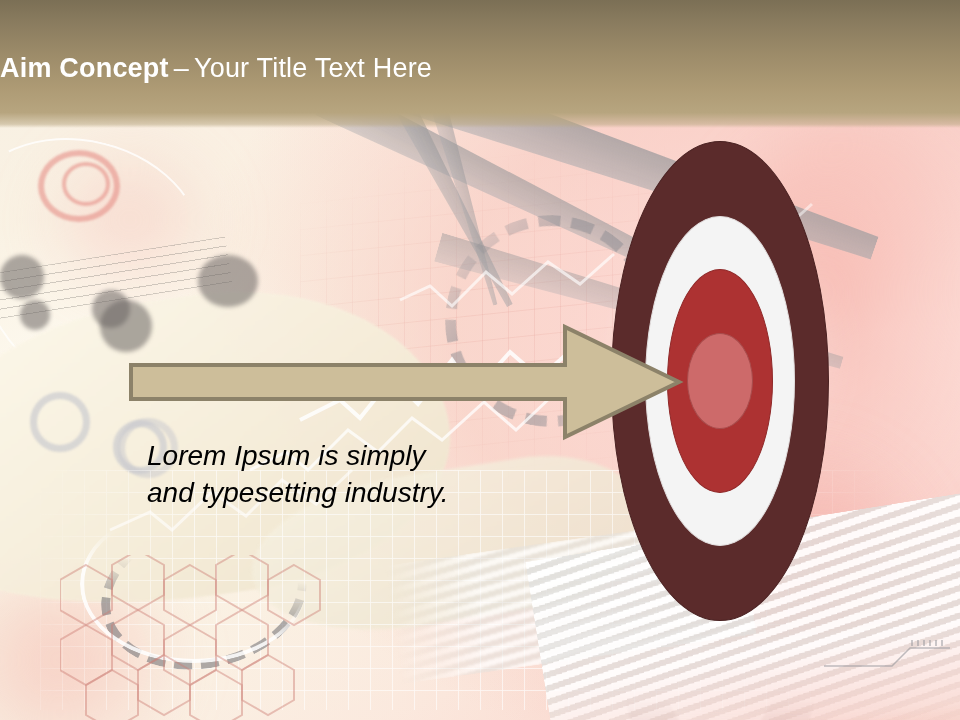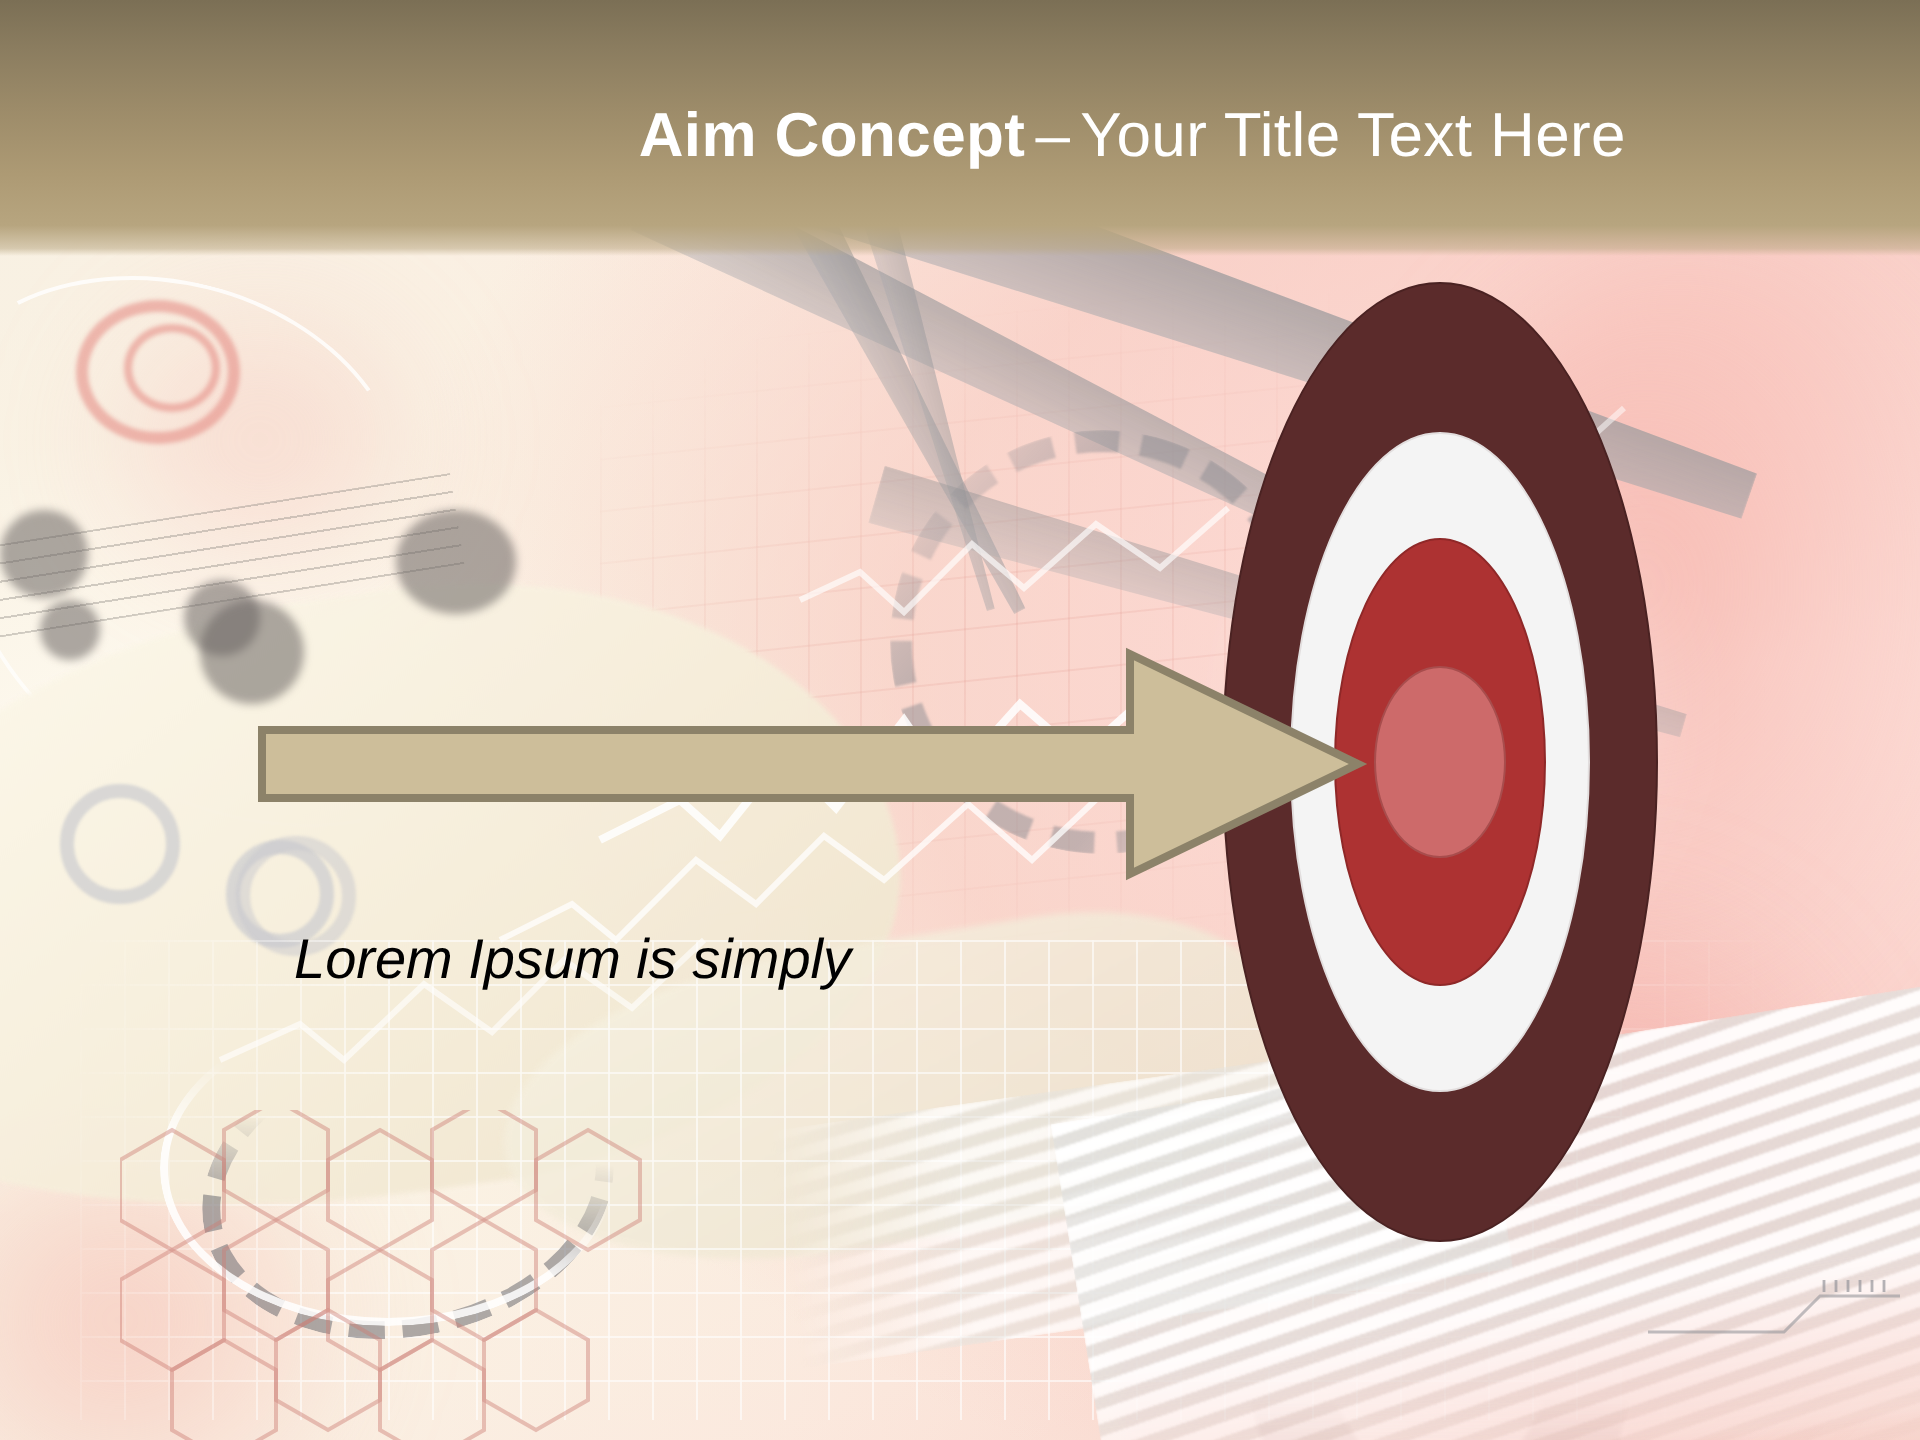--- a/index.html
+++ b/index.html
@@ -222,23 +222,23 @@
         #8a7c5f 18%,
         #9c8b69 42%,
         #ad9a74 68%,
         #b7a57f 88%,
         rgba(186,168,131,0.55) 97%,
         rgba(190,172,135,0.0) 100%);
   }
   .title {
     position: absolute;
     left: 0; top: 48px; width: 813px;
-    text-align: right;
+    text-align: left;
     color: #ffffff;
-    font-size: 31px;
+    font-size: 27px;
     line-height: 40px;
     letter-spacing: 0.2px;
     white-space: nowrap;
   }
   .title .strong { font-weight: 700; }
   .title .dash { font-weight: 400; padding: 0 5px; }
   .title .rest { font-weight: 400; }
 
   
   .target-wrap {
@@ -299,21 +299,20 @@
   
   .body-text {
     position: absolute;
     left: 147px; top: 437px;
     width: 400px;
     color: #000000;
     font-size: 28px;
     line-height: 37px;
     font-style: italic;
     font-family: "Liberation Sans", sans-serif;
-    margin-top: 24px;
   }
   .body-text .ln { display: block; white-space: nowrap; }
 </style>
 </head>
 <body>
 
 <div id="slide">
 
   <div class="bg-layer bg-base"></div>
 
@@ -420,15 +419,16 @@
     <polygon points="3,47 437,47 437,9 551,64 437,119 437,81 3,81" fill="#cdbe9a" stroke="#8c8269" stroke-width="4" stroke-linejoin="miter"></polygon>
   </svg>
 
   <div class="header-band"></div>
   <div class="title">
     <span class="strong">Aim Concept</span><span class="dash">–</span><span class="rest">Your Title Text Here</span>
   </div>
 
   <div class="body-text">
     <span class="ln">Lorem Ipsum is simply</span>
+    <span class="ln">and typesetting industry.</span>
   </div>
 
 </div>
 
 </body></html>

